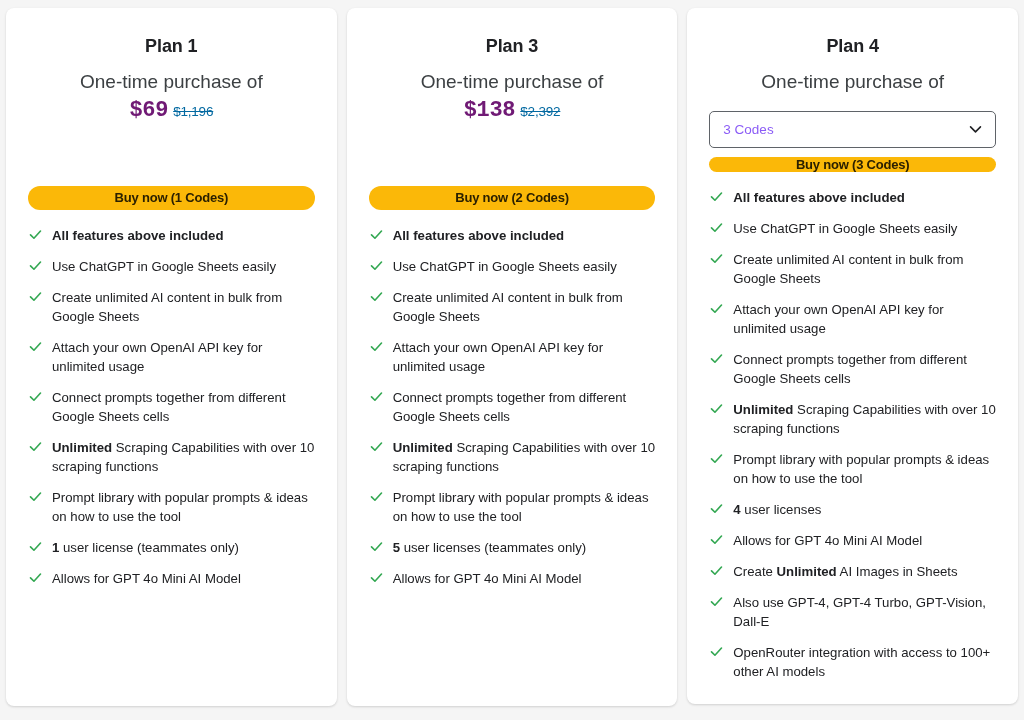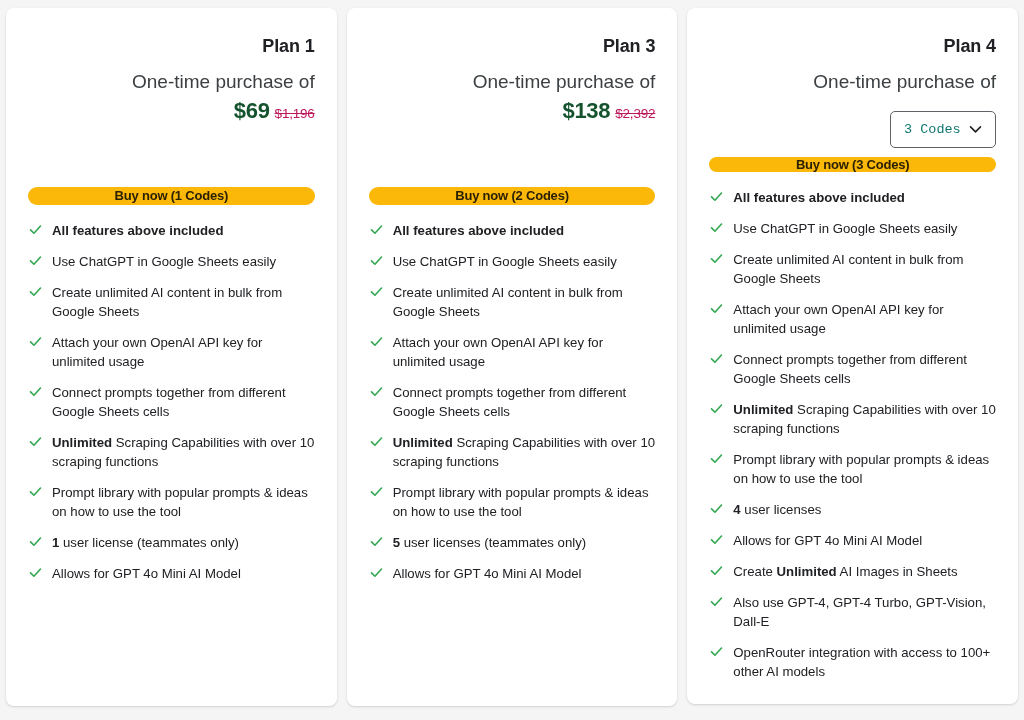--- a/index.html
+++ b/index.html
@@ -27,21 +27,20 @@
   .plan-card {
     background: #ffffff;
     border-radius: 8px;
     box-shadow: 0 1px 3px rgba(0,0,0,0.10), 0 1px 2px rgba(0,0,0,0.06);
     width: 333px;
     box-sizing: border-box;
     padding: 18px 22px 14px 22px;
     display: flex;
     flex-direction: column;
     overflow: hidden;
-    align-items: flex-end;
   }
   .plan-card.card-1, .plan-card.card-2 { height: 698px; }
   .plan-card.card-3 { height: 696px; }
 
   .plan-title {
     text-align: center;
     font-size: 18px;
     font-weight: bold;
     color: #202124;
     margin: 10px 0 0 0;
@@ -57,66 +56,67 @@
   }
 
   .price-row {
     text-align: center;
     margin-top: 4px;
     white-space: nowrap;
   }
   .price-current {
     font-size: 22px;
     font-weight: bold;
-    color: #14532d;
+    color: #701a75;
     letter-spacing: -0.3px;
+    font-family: Liberation Mono, monospace;
   }
   .price-old {
     font-size: 13.5px;
-    color: #be185d;
+    color: #0369a1;
     text-decoration: line-through;
     margin-left: 5px;
     letter-spacing: -0.2px;
   }
 
   .code-select-wrap {
     margin-top: 17px;
     position: relative;
   }
   .code-select {
     width: 100%;
     height: 37px;
     box-sizing: border-box;
     border: 1px solid #5f6368;
     border-radius: 5px;
     background: #ffffff;
-    font-family: Liberation Mono, monospace;
+    font-family: Liberation Sans, sans-serif;
     font-size: 13.5px;
-    color: #0f766e;
+    color: #8b5cf6;
     padding: 0 34px 0 13px;
     appearance: none;
     -webkit-appearance: none;
     outline: none;
     cursor: pointer;
   }
   .select-chevron {
     position: absolute;
     right: 12px;
     top: 50%;
     transform: translateY(-50%);
     pointer-events: none;
     display: block;
     line-height: 0;
   }
 
   .spacer-no-select { height: 54px; }
 
   .buy-button {
     margin-top: 9px;
-    height: 18px;
+    height: 24px;
     border: none;
     border-radius: 18px;
     background: #fbb808;
     color: #2b2000;
     font-family: "Liberation Sans", sans-serif;
     font-size: 13px;
     font-weight: bold;
     letter-spacing: -0.2px;
     cursor: pointer;
     display: flex;

